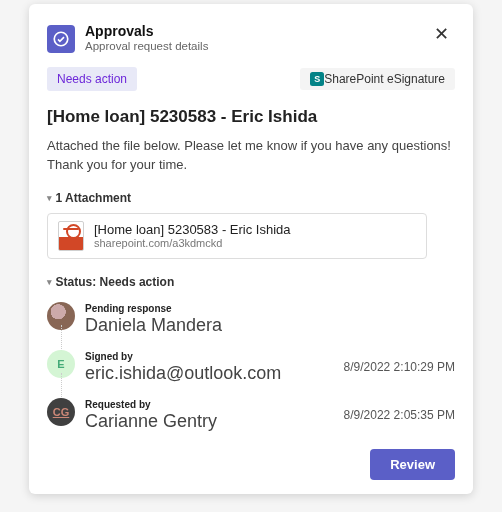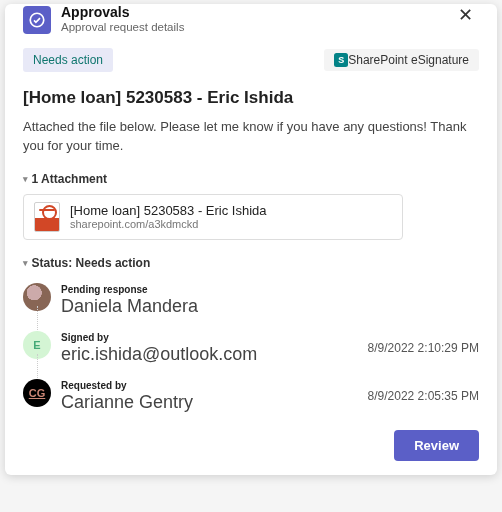--- a/index.html
+++ b/index.html
@@ -8,25 +8,25 @@
     background: #f5f5f5;
     display: flex;
     justify-content: center;
     align-items: flex-start;
     width: 502px;
     height: 512px;
     overflow: hidden;
   }
   .dialog {
     background: #fff;
-    width: 492px;
+    width: 444px;
     margin: 4px auto;
     border-radius: 6px;
     box-shadow: 0 2px 10px rgba(0,0,0,0.15);
-    padding: 0 18px 14px 18px;
+    padding: 19px 18px 14px 18px;
     position: relative;
   }
   .header { display: flex; align-items: flex-start; gap: 10px; }
   .app-icon {
     width: 28px; height: 28px;
     background: #5b5fc7;
     border-radius: 4px;
     display: flex; align-items: center; justify-content: center;
     flex-shrink: 0;
     margin-top: 2px;
@@ -34,21 +34,21 @@
   .app-icon svg { width: 18px; height: 18px; }
   .header-text { flex: 1; }
   .app-title { font-size: 14px; font-weight: 700; color: #111; line-height: 1.2; }
   .app-sub { font-size: 11.5px; color: #666; }
   .close-btn {
     background: none; border: none; font-size: 18px; color: #333;
     cursor: pointer; padding: 2px 6px; line-height: 1;
   }
   .row1 { display: flex; align-items: center; justify-content: space-between; margin-top: 14px; }
   .needs-action {
-    background: #e8e9f7; color: #0f766e;
+    background: #e8e9f7; color: #6d28d9;
     font-size: 12px; padding: 5px 10px; border-radius: 3px;
     font-weight: 400;
   }
   .sp-badge {
     display: flex; align-items: center; 
     background: #f4f4f4; padding: 4px 10px; border-radius: 3px;
     font-size: 12px; color: #333;
   }
   .sp-icon {
     width: 14px; height: 14px;
@@ -105,21 +105,21 @@
   .tl-row:last-child::before{ display:none; }
   .avatar {
     width: 28px; height: 28px; border-radius: 50%;
     flex-shrink: 0;
     display:flex;align-items:center;justify-content:center;
     font-size:11px; font-weight:600; color:#555;
     background:#ddd;
   }
   .avatar.photo { background: radial-gradient(circle at 40% 35%, #caa 0 30%, #865 31% 100%); }
   .avatar.e { background:#d4f5d4; color:#4a7; }
-  .avatar.cg { background:#000000; color:#c87;text-decoration:underline; }
+  .avatar.cg { background:#404040; color:#c87;text-decoration:underline; }
   .tl-text .tl-title { font-size: 10px; font-weight:600; color:#222; line-height:1.3; }
   .tl-text .tl-sub { font-size: 18px; color:#444; }
   .tl-time { margin-left:auto; font-size:12px; color:#555; align-self:center; }
   .footer { display:flex; justify-content:flex-end; margin-top:10px; }
   .review-btn {
     background:#5b5fc7; color:#fff; border:none;
     font-size:13px; font-weight:600; padding:8px 20px;
     border-radius:4px; cursor:pointer;
   }
 </style>

